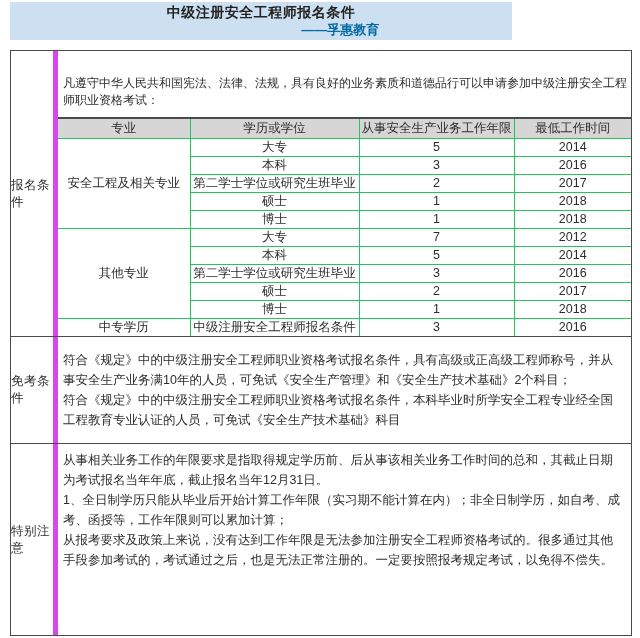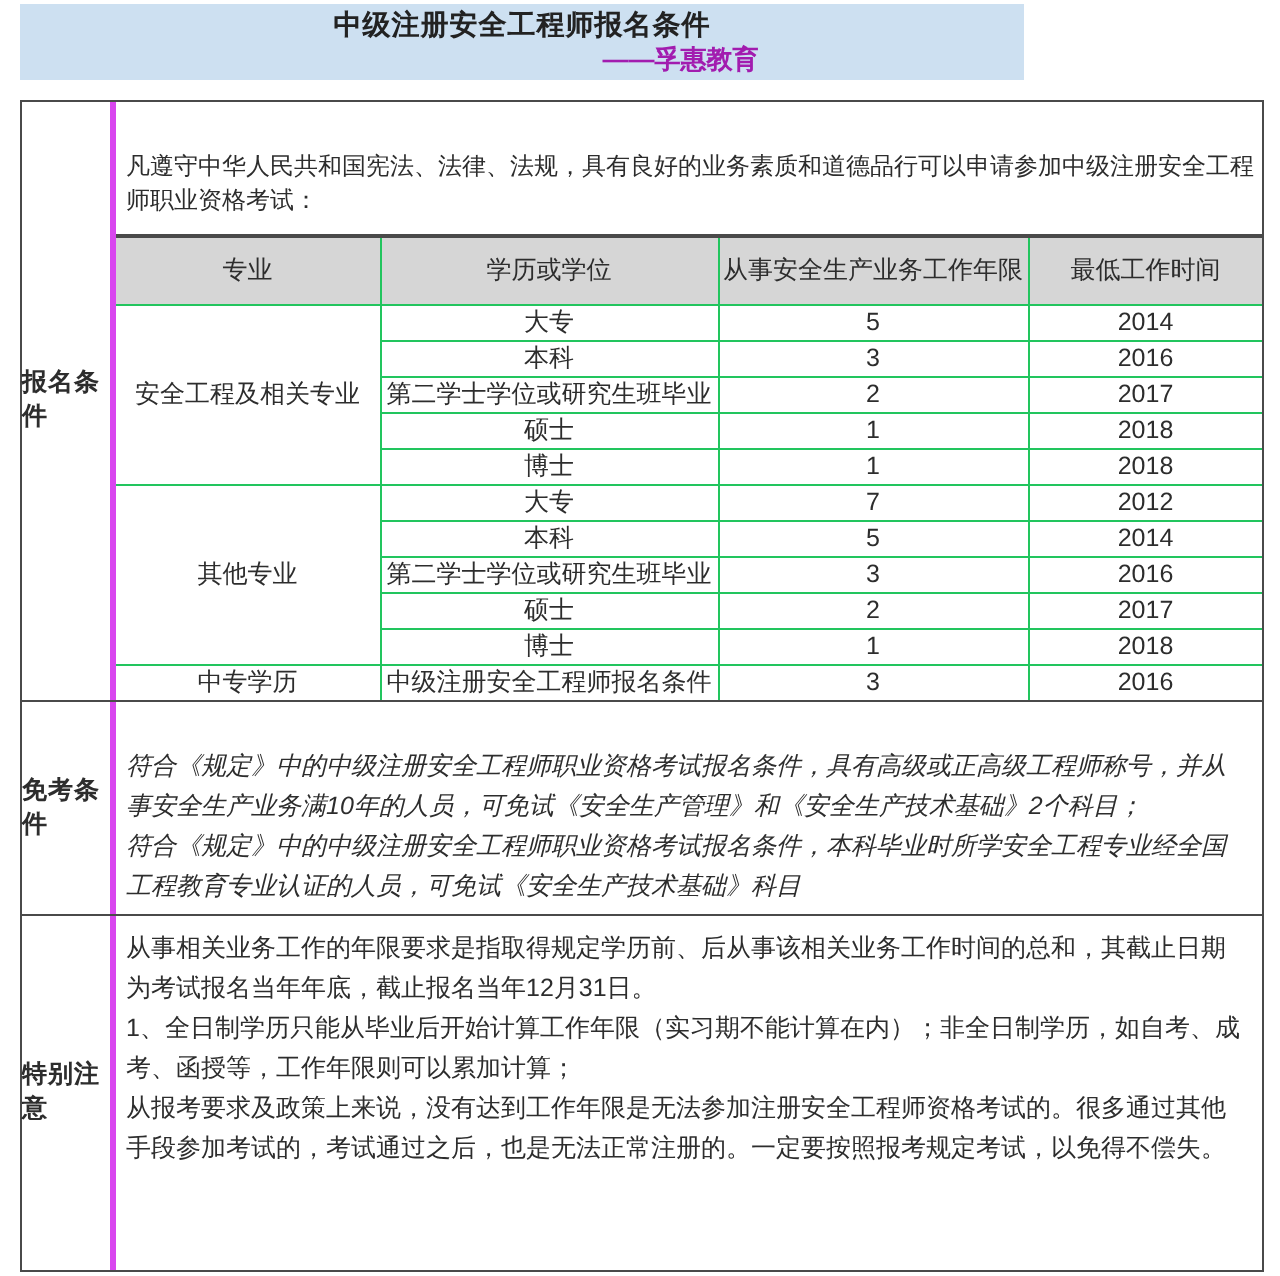--- a/index.html
+++ b/index.html
@@ -14,40 +14,39 @@
 
   
   .title-bar {
     position: absolute; left: 10px; top: 2px; width: 502px; height: 38px;
     background: #cde0f1;
     display: flex; align-items: center; justify-content: center;
   }
   .title-wrap { display: inline-block; text-align: center; line-height: 1.25; }
   .title { font-size: 14px; font-weight: bold; letter-spacing: 0.5px; color: #222; }
   .subtitle {
-    font-size: 13px; font-weight: bold; color: #a21caf;
+    font-size: 13px; font-weight: bold; color: #0369a1;
     text-align: right; transform: translateX(24px); margin-top: 1px;
   }
 
   
   .doc-table {
     position: absolute; left: 10px; top: 50px; width: 622px; height: 586px;
     border: 1px solid #4a4a4a;
     display: flex; flex-direction: column;
     background: #fff;
   }
   .sec { display: flex; border-bottom: 1px solid #4a4a4a; }
   .sec:last-child { border-bottom: none; flex: 1; min-height: 0; }
   .sec-label {
     flex: 0 0 47px; width: 47px;
-    border-right: 3px solid #d946ef;
+    border-right: 5px solid #d946ef;
     display: flex; align-items: center; justify-content: center;
     font-size: 12.5px; letter-spacing: 0.5px;
     writing-mode: horizontal-tb;
-    font-weight: bold;
   }
   .sec-body { flex: 1; min-width: 0; overflow: hidden; }
 
   
   .intro {
     height: 48px; padding: 4px 4px 2px 5px;
     font-size: 12px; line-height: 17px;
     border-bottom: 2px solid #4a4a4a;
     overflow: hidden;
     margin-top: 20px;
@@ -59,32 +58,32 @@
   .req-table col.c-degree { width: 169px; }
   .req-table col.c-years  { width: 155px; }
   .req-table col.c-year   { width: auto;  }
   .req-table th, .req-table td {
     border: 1px solid #22c55e;
     text-align: center; vertical-align: middle;
     font-size: 12.5px; font-weight: normal;
     padding: 0; height: 17px; line-height: 17px;
     white-space: nowrap; overflow: hidden;
   }
-  .req-table th { background: #d6d6d6; height: 33px; line-height: 19px; border-top: none; }
+  .req-table th { background: #d6d6d6; height: 19px; line-height: 19px; border-top: none; }
   .req-table th:first-child, .req-table td:first-child { border-left: none; }
   .req-table th:last-child,  .req-table td:last-child  { border-right: none; margin-top: 12px; }
   .req-table tr:last-child td { border-bottom: none; }
 
   
   .text-body {
     padding: 4px 8px 4px 5px;
     font-size: 12.5px; line-height: 20px;
     display: flex; flex-direction: column;
   }
-  .sec-exempt .text-body { height: 100%; justify-content: flex-end; font-style: italic; }
+  .sec-exempt .text-body { height: 100%; justify-content: center; }
   .text-body p { margin: 0; }
   .text-body p.gap { }
   .sec-exempt { flex: 0 0 107px; }
   .sec-notes .text-body { padding-top: 6px; }
 </style>
 </head>
 <body>
 
 <div class="page">
 

